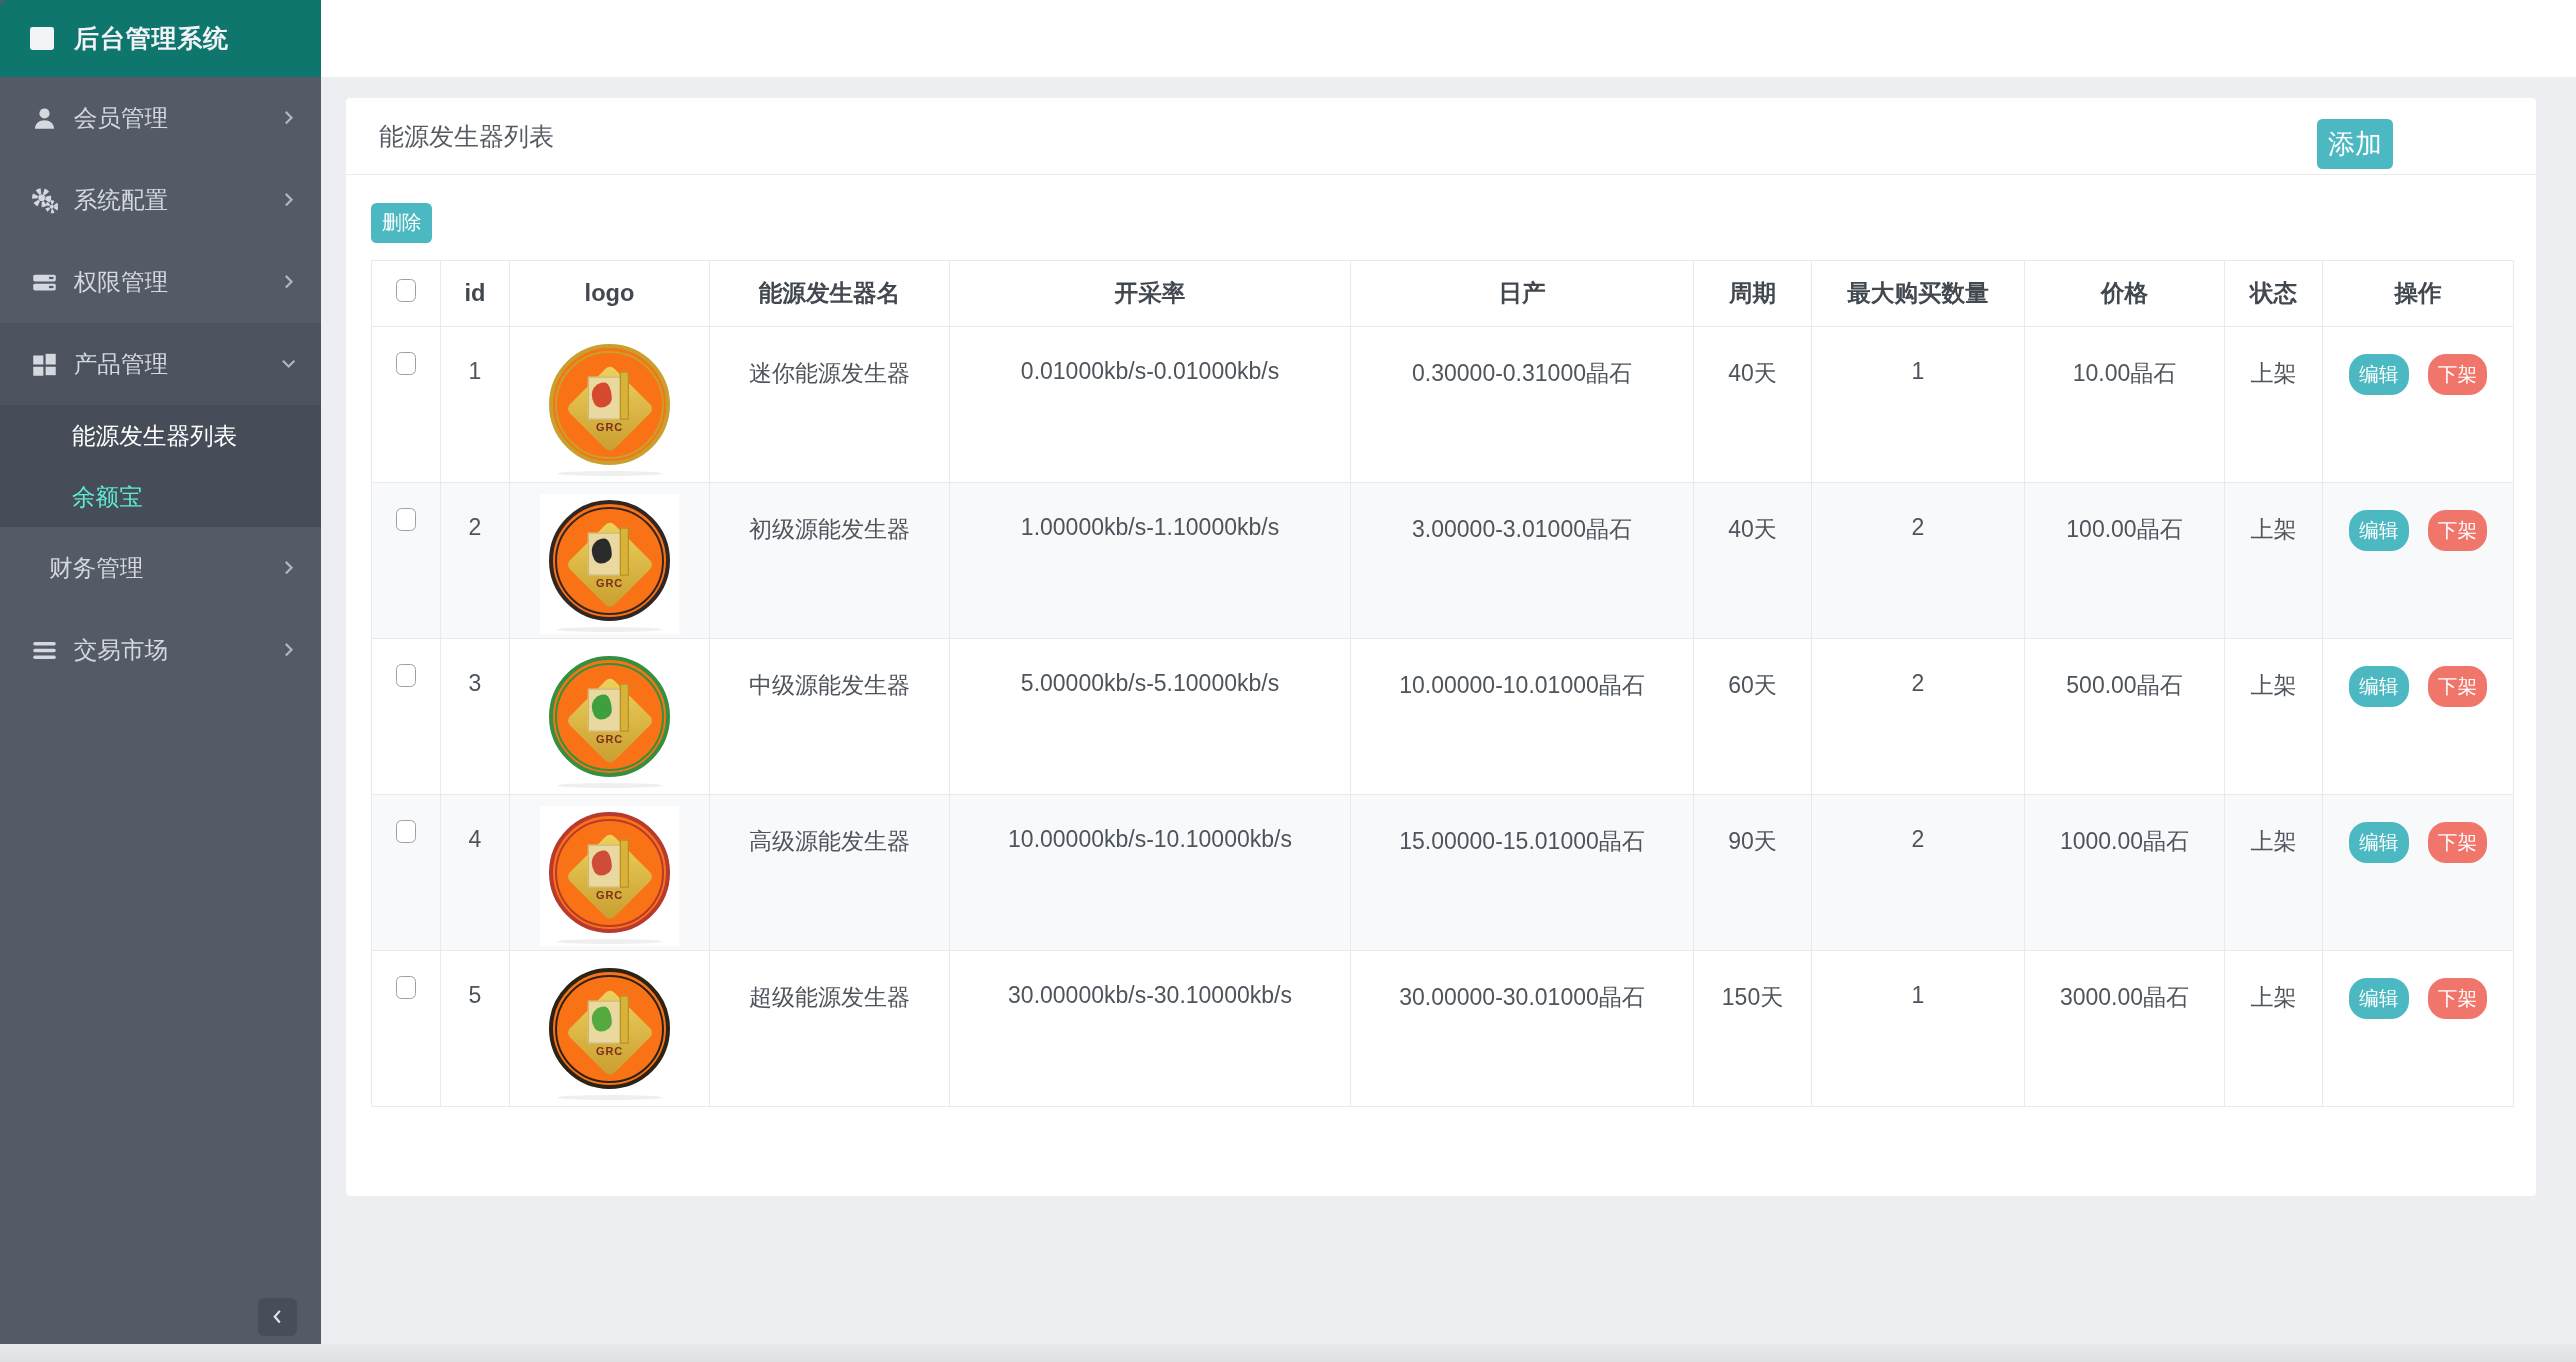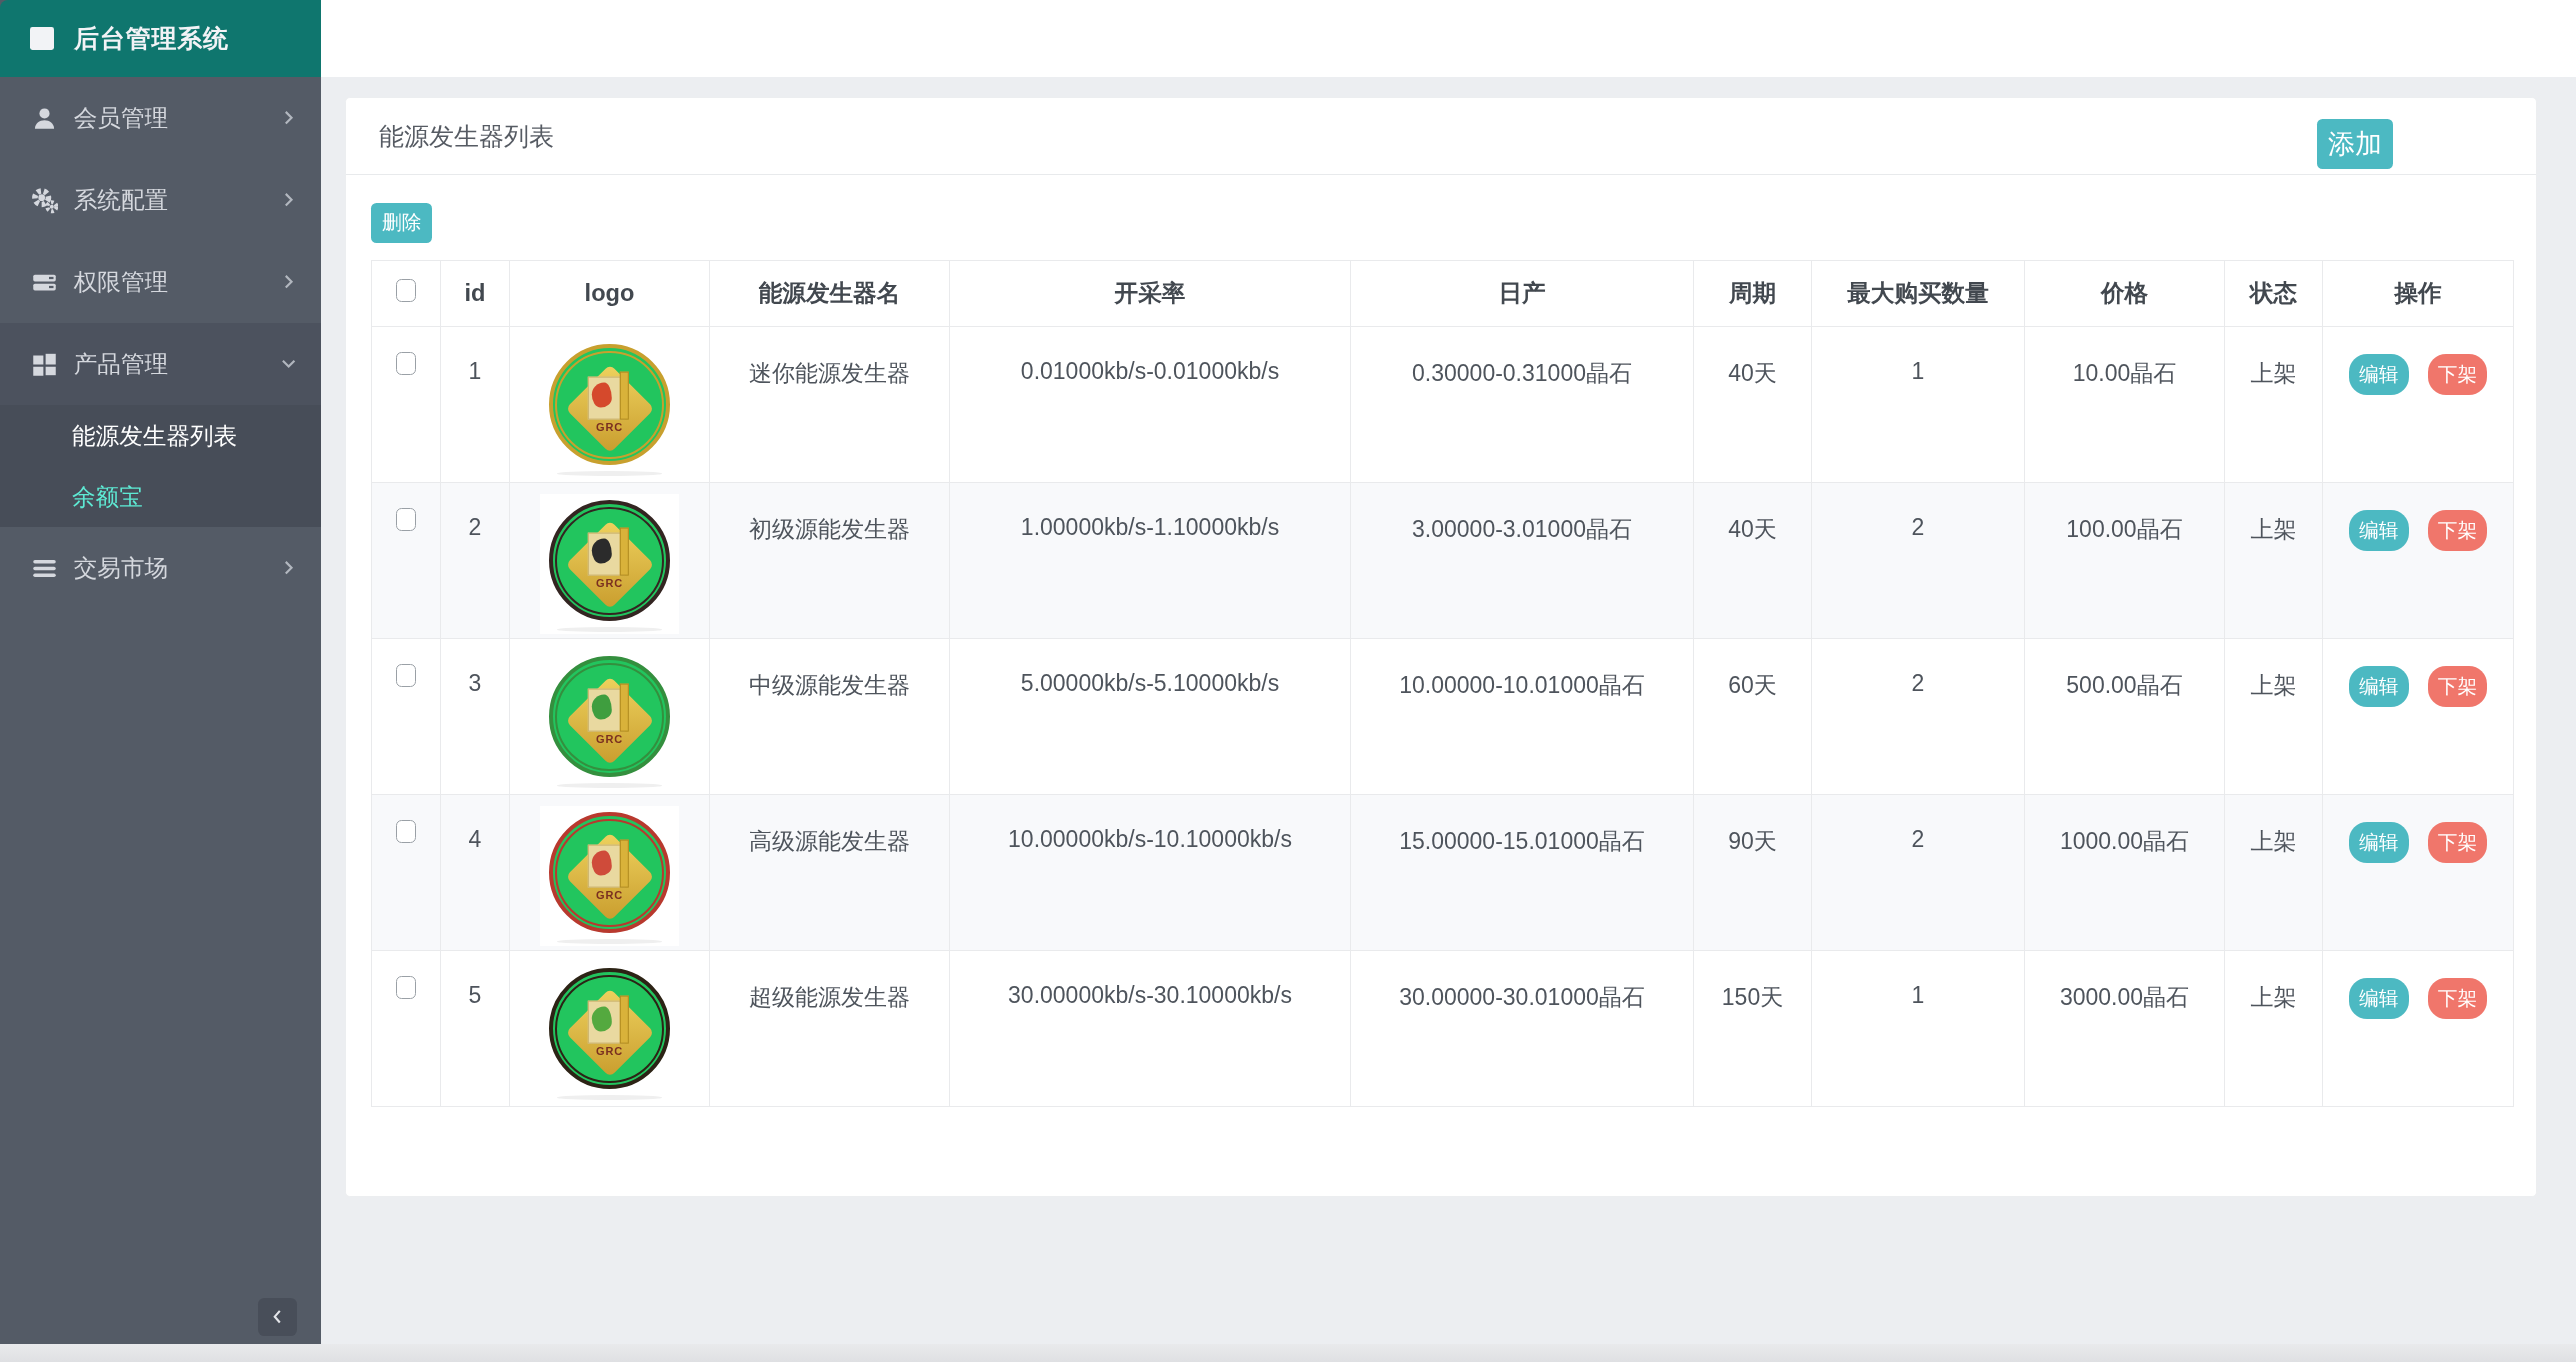--- a/index.html
+++ b/index.html
@@ -60,21 +60,21 @@
     border-radius:5.5px;background:#fff;margin:0;cursor:pointer;}
   .op-btn{font-size:19.7px;padding:7px 10.2px;border-radius:18px;}
   .op-btn + .op-btn{margin-left:19px;}
   
   td.logo-cell{padding-top:11px;}
   .badge-box{width:139px;height:140px;background:#fff;margin:0 auto;position:relative;
     display:flex;justify-content:center;}
   .badge-box::after{content:"";position:absolute;bottom:2.4px;left:12%;right:12%;height:4.7px;
     background:#efefef;border-radius:50%;}
   .ring{width:113px;height:113px;margin-top:6.3px;border-radius:50%;
-    border:4.7px solid var(--ring,#c8a02e);position:relative;background:#22c55e;}
+    border:4.7px solid var(--ring,#c8a02e);position:relative;background:#f97316;}
   .ring::before{content:"";position:absolute;inset:2.4px;border:2.4px solid var(--ring,#c8a02e);
     border-radius:50%;}
   .diamond{position:absolute;left:50%;top:50%;width:63px;height:63px;
     transform:translate(-50%,-44%) rotate(45deg);
     background:linear-gradient(135deg,#eed25e,#c99d2e);border-radius:6.3px;}
   .paper{position:absolute;left:50%;top:50%;transform:translate(-60%,-66%);
     width:35px;height:41px;background:#e9d9a0;border:0.8px solid #c8ae66;}
   .blob{position:absolute;left:3.9px;top:5.5px;width:19.7px;height:25px;background:var(--blob,#d5492c);
     border-radius:62% 38% 55% 45% / 48% 62% 38% 52%;}
   .goldbar{position:absolute;right:-5.5px;top:-5.5px;width:7px;height:46px;background:#d9b23a;
@@ -155,20 +155,26 @@
 
   <div class="submenu">
     <div class="sub-item active">
       <span>能源发生器列表</span>
     </div>
     <div class="sub-item">
       <span>余额宝</span>
     </div>
   </div>
 
+  <div class="menu-item no-icon">
+    <span class="mi-label">财务管理</span>
+    <svg class="chev" viewBox="0 0 24 24" fill="none" stroke="#c3c8cf" stroke-width="3">
+        <polyline points="8,4 16,12 8,20"></polyline>
+      </svg>
+  </div>
 
   <div class="menu-item">
     <span class="mi-icon">
       <svg class="ic" width="27" height="27" viewBox="0 0 24 24" fill="#d5d8de">
         <rect x="2" y="4.5" width="20" height="3" rx="1.5"></rect>
           <rect x="2" y="10.5" width="20" height="3" rx="1.5"></rect>
           <rect x="2" y="16.5" width="20" height="3" rx="1.5"></rect>
       </svg>
     </span>
     <span class="mi-label">交易市场</span>

